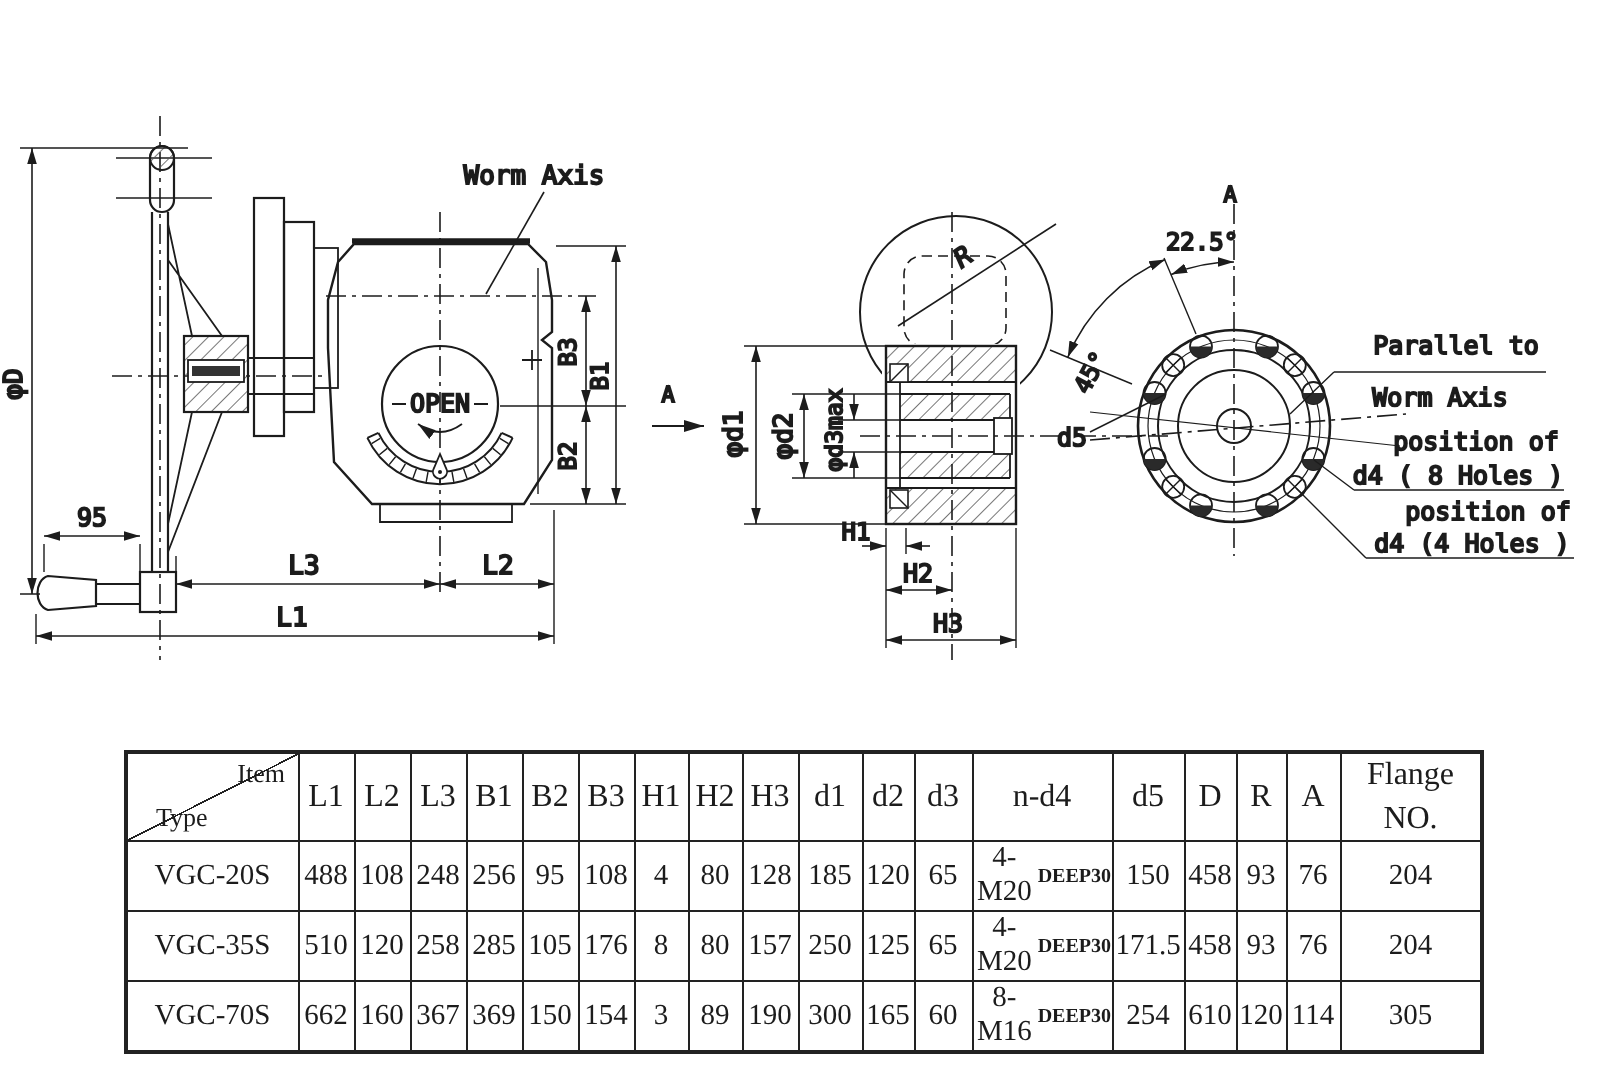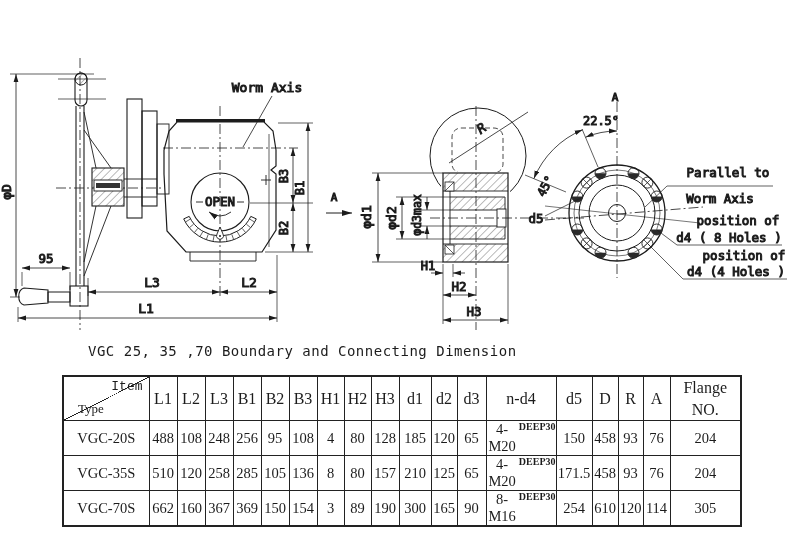--- a/index.html
+++ b/index.html
@@ -7,25 +7,25 @@
         font-family:"DejaVu Sans Mono",monospace;color:#1c1c1c;}
   svg text{font-family:"DejaVu Sans Mono",monospace;fill:#1c1c1c;}
   #caption{position:absolute;left:88px;top:343px;font-size:14px;letter-spacing:.5px;}
   table.dim{position:absolute;left:62px;top:375px;border-collapse:collapse;table-layout:fixed;
         width:680px;border:2px solid #222;}
   table.dim td{border:1px solid #222;text-align:center;vertical-align:middle;padding:0;
         font-family:"Liberation Serif",serif;font-size:14.5px;height:32px;overflow:hidden;}
   table.dim tr.hd td{height:38px;font-size:16px;}
   td.corner{position:relative;background-image:linear-gradient(to bottom right,
         transparent 49.5%,#222 49.5%,#222 50.6%,transparent 50.6%);}
-  td.corner .item{position:absolute;top:2px;right:6px;font-size:13px;font-family:Liberation Mono, monospace;}
+  td.corner .item{position:absolute;top:2px;right:6px;font-size:13px;}
   td.corner .type{position:absolute;bottom:3px;left:14px;font-size:13px;}
   td.typecell{font-family:"Liberation Sans",sans-serif;font-size:16.5px;margin-left:46px;}
   .flhd{font-size:13px;line-height:1.35;}
-  .nd4{display:flex;justify-content:center;}
+  .nd4{display:flex;align-items:center;justify-content:center;}
   .nd4 .main{font-size:14.5px;}
   .deepcol{display:flex;flex-direction:row;font-size:10px;line-height:1.1;margin-left:1px;font-weight:bold;}
 </style>
 </head>
 <body>
 
 <div id="page">
 
 <svg width="800" height="345" viewBox="0 0 800 345" fill="none" stroke="#1c1c1c" stroke-width="1">
   <defs>
@@ -221,21 +221,20 @@
     <text x="720" y="203" font-size="12.5" text-anchor="middle">Worm Axis</text>
     <path d="M677,245 H782 M677,245 L657,230" stroke-width="0.7"></path>
     <text x="738" y="225" font-size="12.5" text-anchor="middle">position of</text>
     <text x="729" y="242" font-size="12.5" text-anchor="middle">d4 ( 8 Holes )</text>
     <path d="M683,279 H787 M683,279 L648,244" stroke-width="0.7"></path>
     <text x="744" y="260" font-size="12.5" text-anchor="middle">position of</text>
     <text x="736" y="276" font-size="12.5" text-anchor="middle">d4 (4 Holes )</text>
   </g>
 </svg>
 
-<div id="caption">VGC 25, 35 ,70 Boundary and Connecting Dimension</div>
 
 <table class="dim">
   <colgroup>
     <col style="width:86px">
         <col style="width:28px">
         <col style="width:28px">
         <col style="width:28px">
     <col style="width:28px">
         <col style="width:28px">
         <col style="width:28px">
@@ -309,25 +308,25 @@
     <td>76</td>
     <td>204</td>
   </tr>
   <tr>
     <td class="typecell">VGC-35S</td>
     <td>510</td>
     <td>120</td>
     <td>258</td>
     <td>285</td>
     <td>105</td>
-    <td>136</td>
+    <td>176</td>
     <td>8</td>
     <td>80</td>
     <td>157</td>
-    <td>210</td>
+    <td>250</td>
     <td>125</td>
     <td>65</td>
     <td>
       <div class="nd4">
               <span class="main">4-M20</span>
         <span class="deepcol">
                 <span>DEEP</span>
                 <span>30</span>
               </span>
             </div>
@@ -344,21 +343,21 @@
     <td>160</td>
     <td>367</td>
     <td>369</td>
     <td>150</td>
     <td>154</td>
     <td>3</td>
     <td>89</td>
     <td>190</td>
     <td>300</td>
     <td>165</td>
-    <td>90</td>
+    <td>60</td>
     <td>
       <div class="nd4">
               <span class="main">8-M16</span>
         <span class="deepcol">
                 <span>DEEP</span>
                 <span>30</span>
               </span>
             </div>
     </td>
     <td>254</td>

